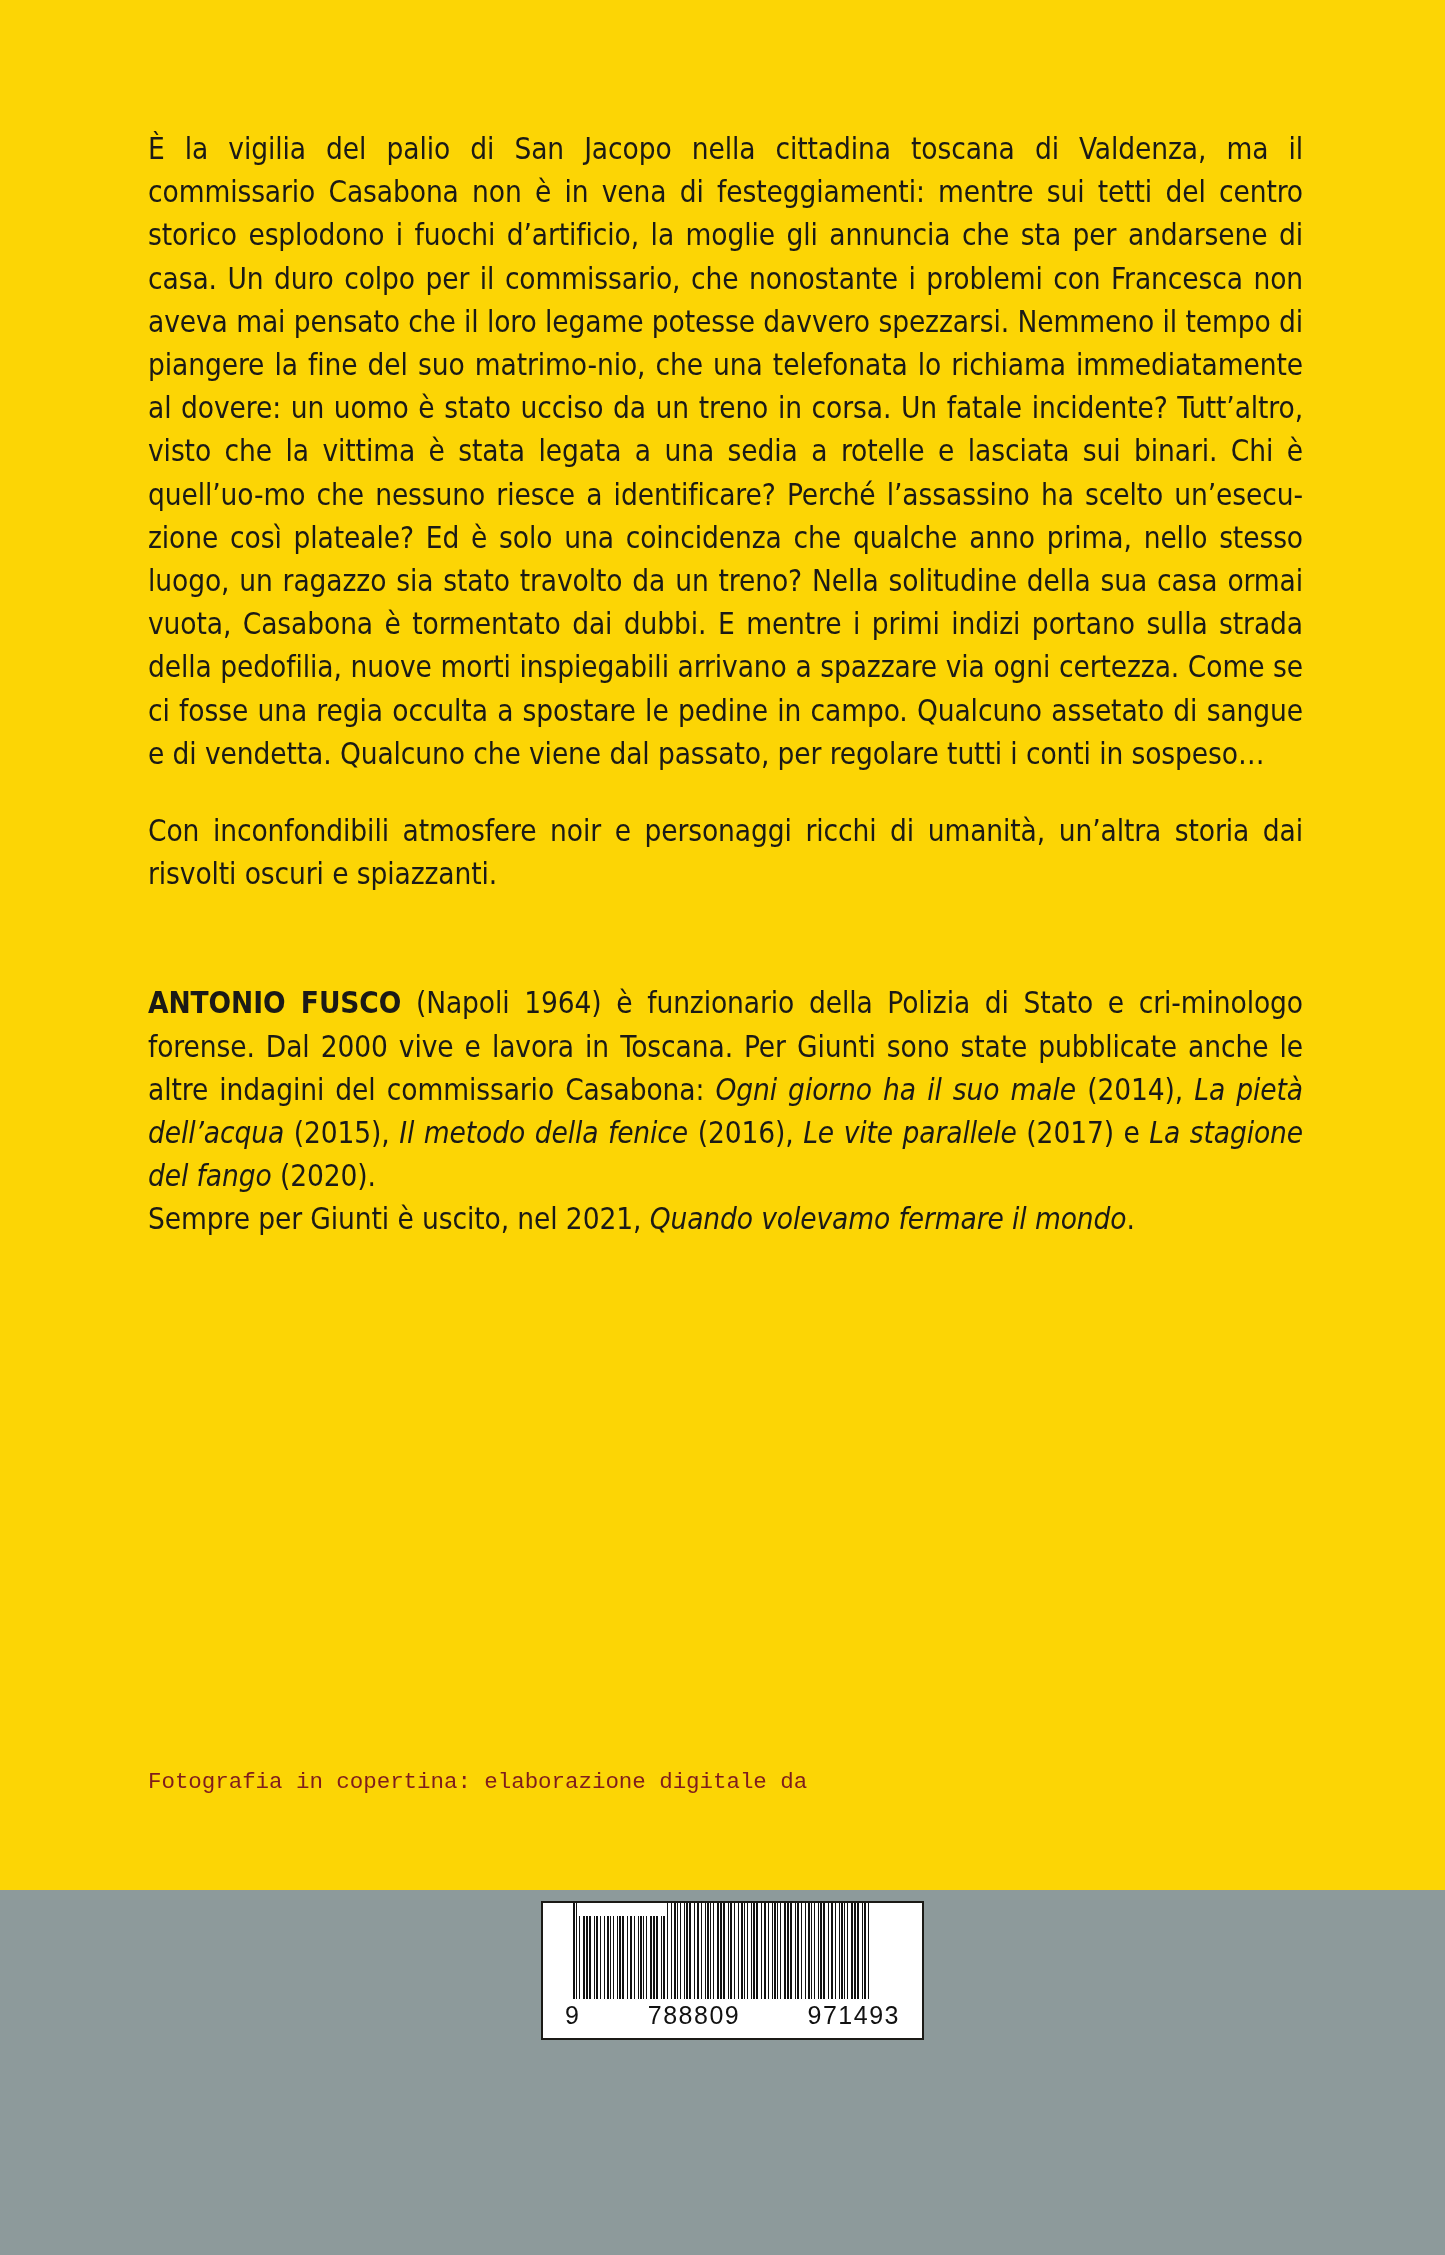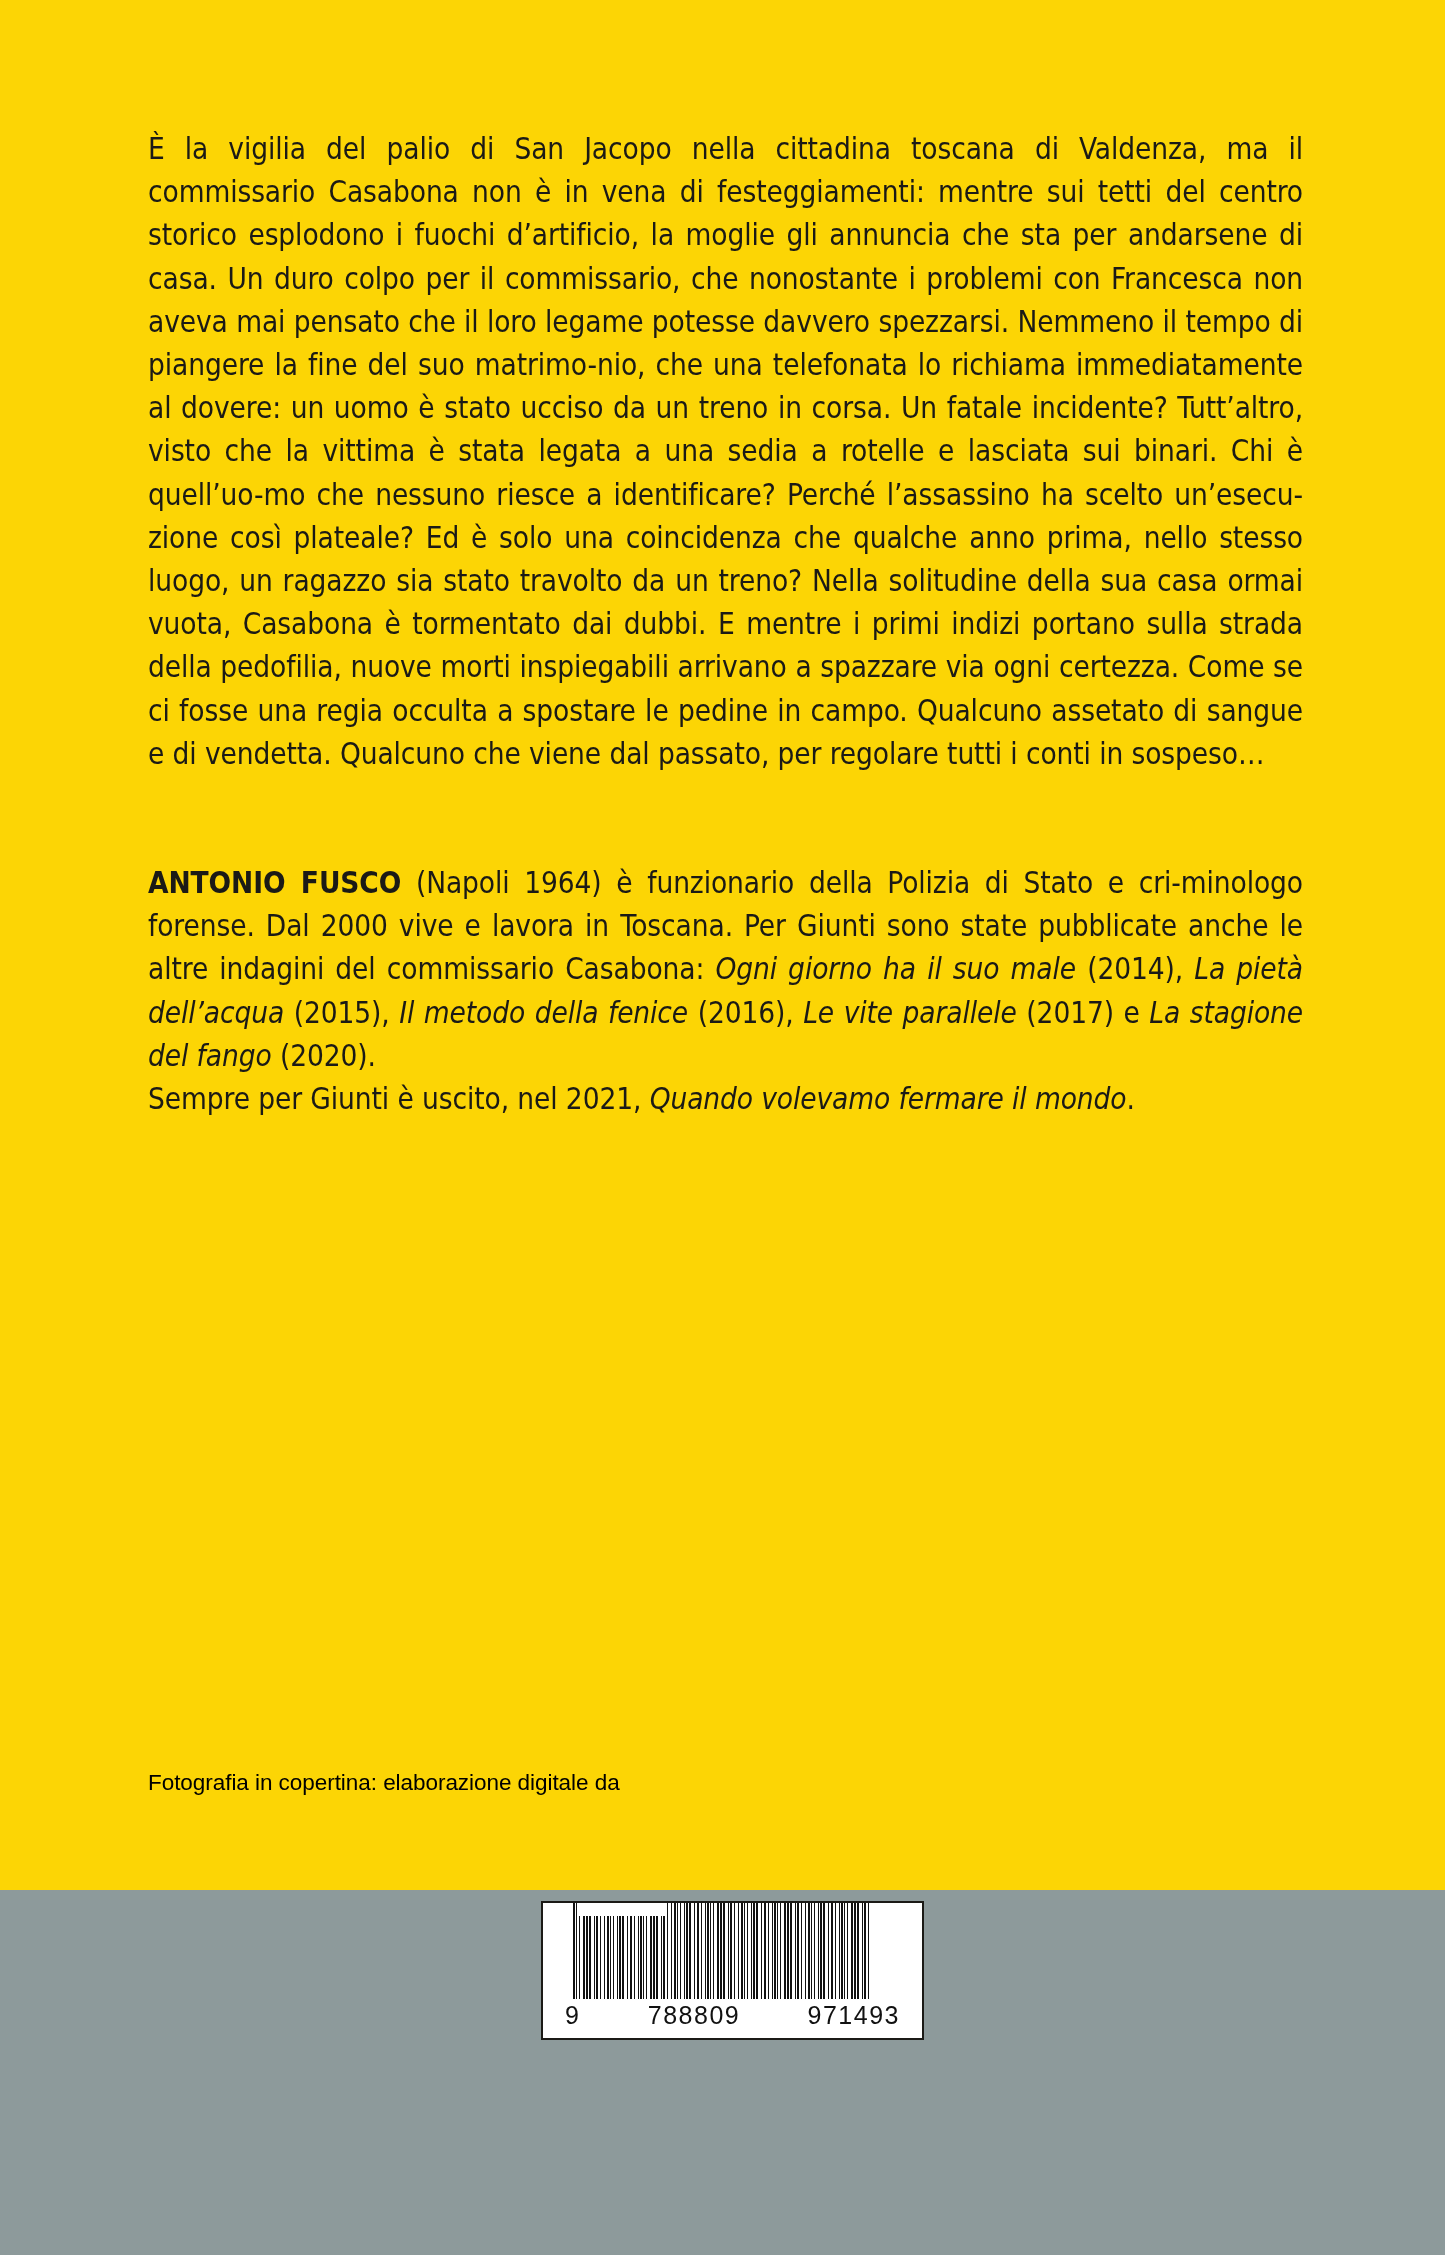--- a/index.html
+++ b/index.html
@@ -71,25 +71,25 @@
     display: block;
     text-align: left;
   }
 
   
   .credits {
     position: absolute;
     left: 148px;
     top: 1766px;
     width: 1000px;
-    font-family: Liberation Sans, sans-serif;
+    font-family: Liberation Mono, monospace;
     font-stretch: condensed;
     font-size: 22.5px;
     line-height: 33px;
-    color: #000000;
+    color: #7f1d1d;
     letter-spacing: -0.05px;
   }
   .credits .line {
     display: block;
   }
 
   
   .bottom-band {
     position: absolute;
     left: 0;
@@ -164,20 +164,21 @@
   }
 </style>
 </head>
 <body>
 
 <div class="cover">
 
   <div class="content">
 
     <p class="blurb">È la vigilia del palio di San Jacopo nella cittadina toscana di Valdenza, ma il commissario Casabona non è in vena di festeggiamenti: mentre sui tetti del centro storico esplodono i fuochi d’artificio, la moglie gli annuncia che sta per andarsene di casa. Un duro colpo per il commissario, che nonostante i problemi con Francesca non aveva mai pensato che il loro legame potesse davvero spezzarsi. Nemmeno il tempo di piangere la fine del suo matrimo-nio, che una telefonata lo richiama immediatamente al dovere: un uomo è stato ucciso da un treno in corsa. Un fatale incidente? Tutt’altro, visto che la vittima è stata legata a una sedia a rotelle e lasciata sui binari. Chi è quell’uo-mo che nessuno riesce a identificare? Perché l’assassino ha scelto un’esecu-zione così plateale? Ed è solo una coincidenza che qualche anno prima, nello stesso luogo, un ragazzo sia stato travolto da un treno? Nella solitudine della sua casa ormai vuota, Casabona è tormentato dai dubbi. E mentre i primi indizi portano sulla strada della pedofilia, nuove morti inspiegabili arrivano a spazzare via ogni certezza. Come se ci fosse una regia occulta a spostare le pedine in campo. Qualcuno assetato di sangue e di vendetta. Qualcuno che viene dal passato, per regolare tutti i conti in sospeso…</p>
+    <p class="blurb">Con inconfondibili atmosfere noir e personaggi ricchi di umanità, un’altra storia dai risvolti oscuri e spiazzanti.</p>
 
     <div class="bio">
       <span class="author-name">ANTONIO FUSCO</span><span> (Napoli 1964) è funzionario della Polizia di Stato e cri-minologo forense. Dal 2000 vive e lavora in Toscana. Per Giunti sono state pubblicate anche le altre indagini del commissario Casabona: </span><i>Ogni giorno ha il suo male</i><span> (2014), </span><i>La pietà dell’acqua</i><span> (2015), </span><i>Il metodo della fenice</i><span> (2016), </span><i>Le vite parallele</i><span> (2017) e </span><i>La stagione del fango</i><span> (2020).</span>
       <span class="bio-line"><span>Sempre per Giunti è uscito, nel 2021, </span><i>Quando volevamo fermare il mondo</i><span>.</span></span>
     </div>
 
   </div>
 
   <div class="credits">
     <span class="line">Fotografia in copertina: elaborazione digitale da</span>

